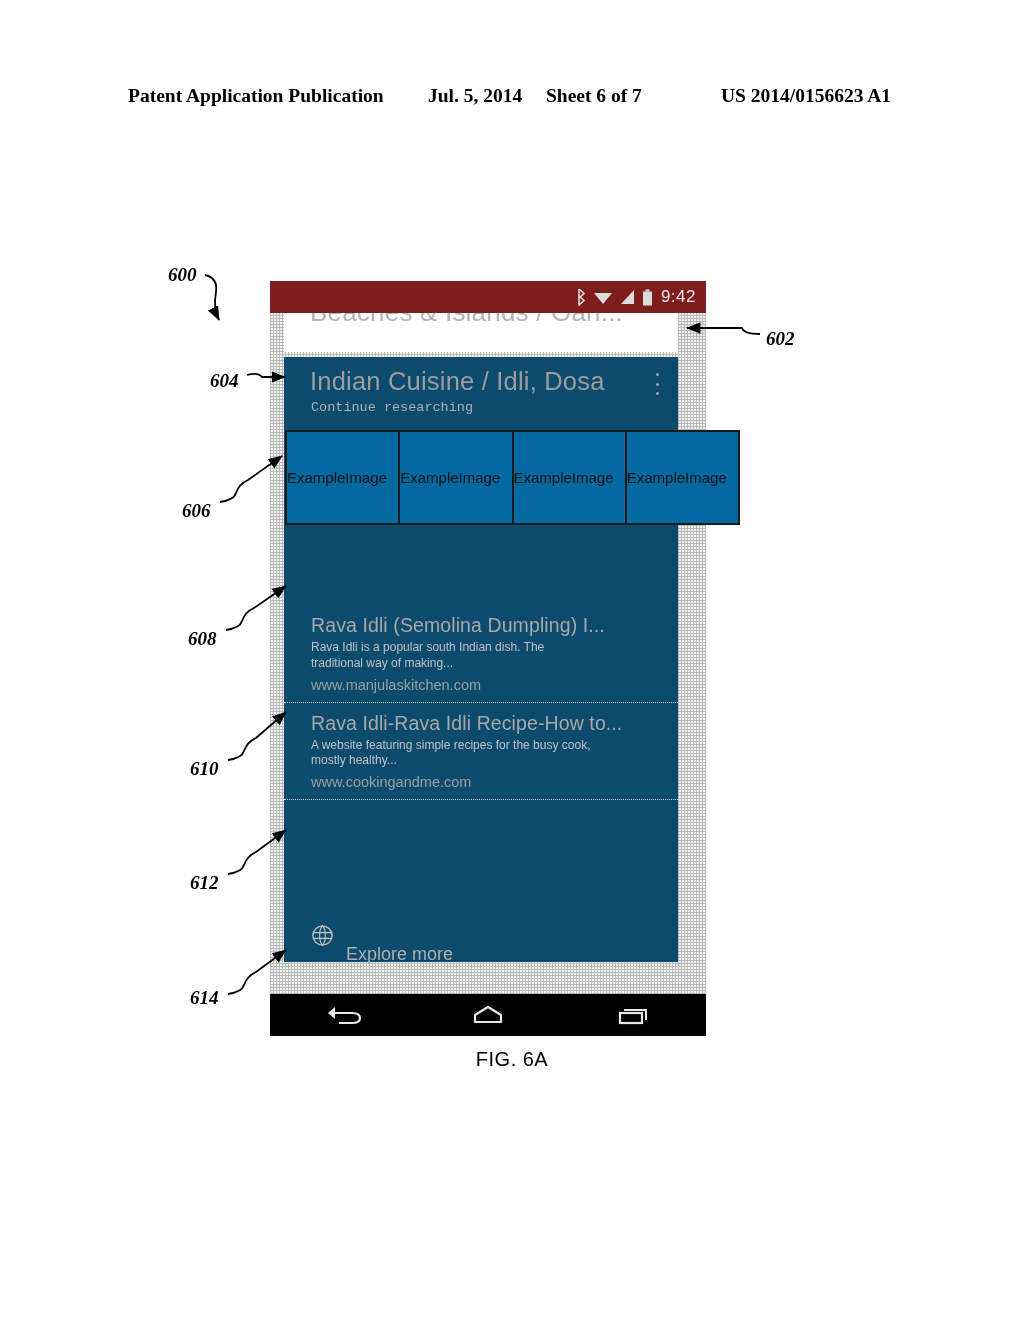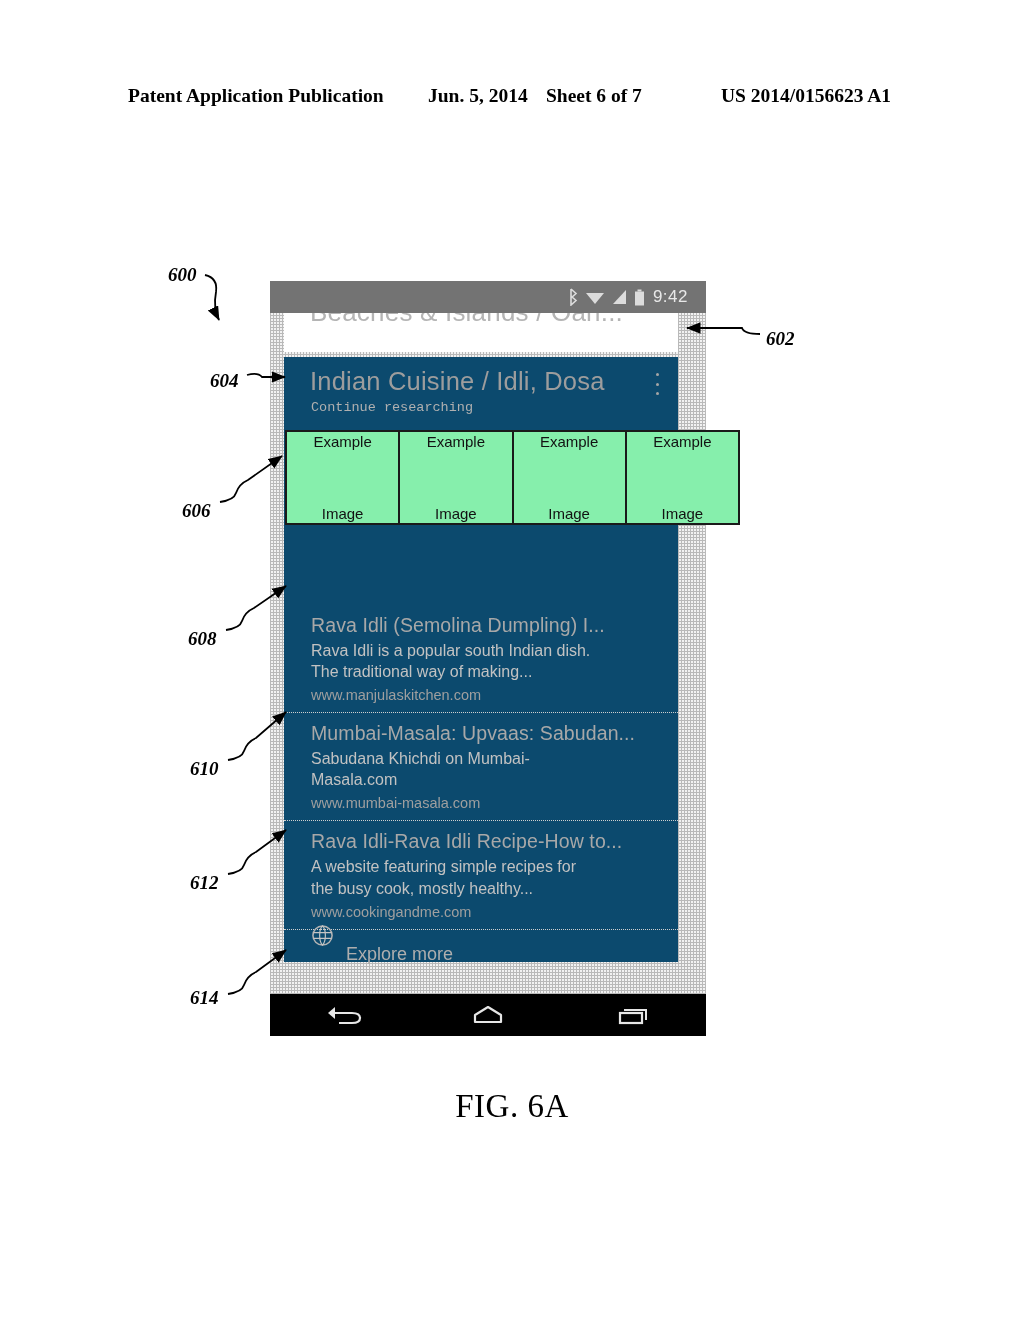--- a/index.html
+++ b/index.html
@@ -46,25 +46,25 @@
     height: 755px;
     background: #ffffff;
   }
 
   
   .status-bar {
     position: absolute;
     left: 0; top: 0;
     width: 436px;
     height: 32px;
-    background: #737373;
+    background: #7f1d1d;
     display: flex;
     align-items: center;
     justify-content: flex-end;
-    padding-right: 18px;
+    padding-right: 10px;
     box-sizing: border-box;
   }
   .sb-icons {
     display: flex;
     align-items: center;
     gap: 7px;
   }
   .sb-clock {
     color: #e8e8e8;
     font-family: "Liberation Sans", sans-serif;
@@ -170,28 +170,27 @@
     display: flex;
     border: 2px solid #1a1a1a;
     box-sizing: border-box;
     background: #ffffff;
     z-index: 6;
   }
   .image-cell {
     flex: 1 1 0;
     border-right: 2px solid #1a1a1a;
     display: flex;
-    flex-direction: column;
-    align-items: center;
-    justify-content: space-between;
+    align-items: center;
+    justify-content: flex-start;
     font-family: "Liberation Sans", sans-serif;
     font-size: 15px;
     line-height: 1.3;
     color: #121212;
-    background: #86efac;
+    background: #0369a1;
   }
   .image-cell:last-child { border-right: none; }
 
   
   .results {
     position: absolute;
     left: 0;
     top: 248px;
     width: 394px;
   }
@@ -204,21 +203,21 @@
   .result-title {
     font-family: "Liberation Sans", sans-serif;
     font-size: 19.5px;
     color: #a8a8a8;
     white-space: nowrap;
     letter-spacing: 0.1px;
     margin-bottom: 3px;
   }
   .result-snippet {
     font-family: "Liberation Sans", sans-serif;
-    font-size: 16px;
+    font-size: 12px;
     line-height: 1.32;
     color: #c2c2c2;
     margin-bottom: 5px;
     max-width: 280px;
   }
   .result-url {
     font-family: "Liberation Sans", sans-serif;
     font-size: 14.5px;
     color: #9f9f9f;
   }
@@ -280,33 +279,32 @@
     pointer-events: none;
   }
 
   
   .fig-caption {
     position: absolute;
     left: 0;
     top: 1048px;
     width: 1024px;
     text-align: center;
-    font-family: Liberation Serif, serif;
-    font-size: 33px;
+    font-family: Liberation Sans, sans-serif;
+    font-size: 20px;
     color: #000;
     letter-spacing: 0.5px;
-    margin-top: 40px;
   }
 </style>
 </head>
 <body>
 
 <div class="page-header">
   <span class="hdr-pub">Patent Application Publication</span>
-  <span class="hdr-date">Jun. 5, 2014</span>
+  <span class="hdr-date">Jul. 5, 2014</span>
   <span class="hdr-sheet">Sheet 6 of 7</span>
   <span class="hdr-num">US 2014/0156623 A1</span>
 </div>
 
 <div class="phone">
 
   <div class="status-bar">
     <div class="sb-icons">
       <svg class="sb-ico" width="10" height="18" viewBox="0 0 10 18">
         <path d="M3 1 L8 5.5 L3 10 L3 1 M3 8 L8 12.5 L3 17 L3 8 M3 1 L3 17" fill="none" stroke="#dcdcdc" stroke-width="1.6"></path>
@@ -344,25 +342,20 @@
     </div>
 
     <div class="results">
 
       <div class="result">
         <div class="result-title">Rava Idli (Semolina Dumpling) I...</div>
         <div class="result-snippet">Rava Idli is a popular south Indian dish. The traditional way of making...</div>
         <div class="result-url">www.manjulaskitchen.com</div>
       </div>
 
-      <div class="result">
-        <div class="result-title">Mumbai-Masala: Upvaas: Sabudan...</div>
-        <div class="result-snippet">Sabudana Khichdi on Mumbai-Masala.com</div>
-        <div class="result-url">www.mumbai-masala.com</div>
-      </div>
 
       <div class="result">
         <div class="result-title">Rava Idli-Rava Idli Recipe-How to...</div>
         <div class="result-snippet">A website featuring simple recipes for the busy cook, mostly healthy...</div>
         <div class="result-url">www.cookingandme.com</div>
       </div>
 
     </div>
 
     <div class="explore-row">

